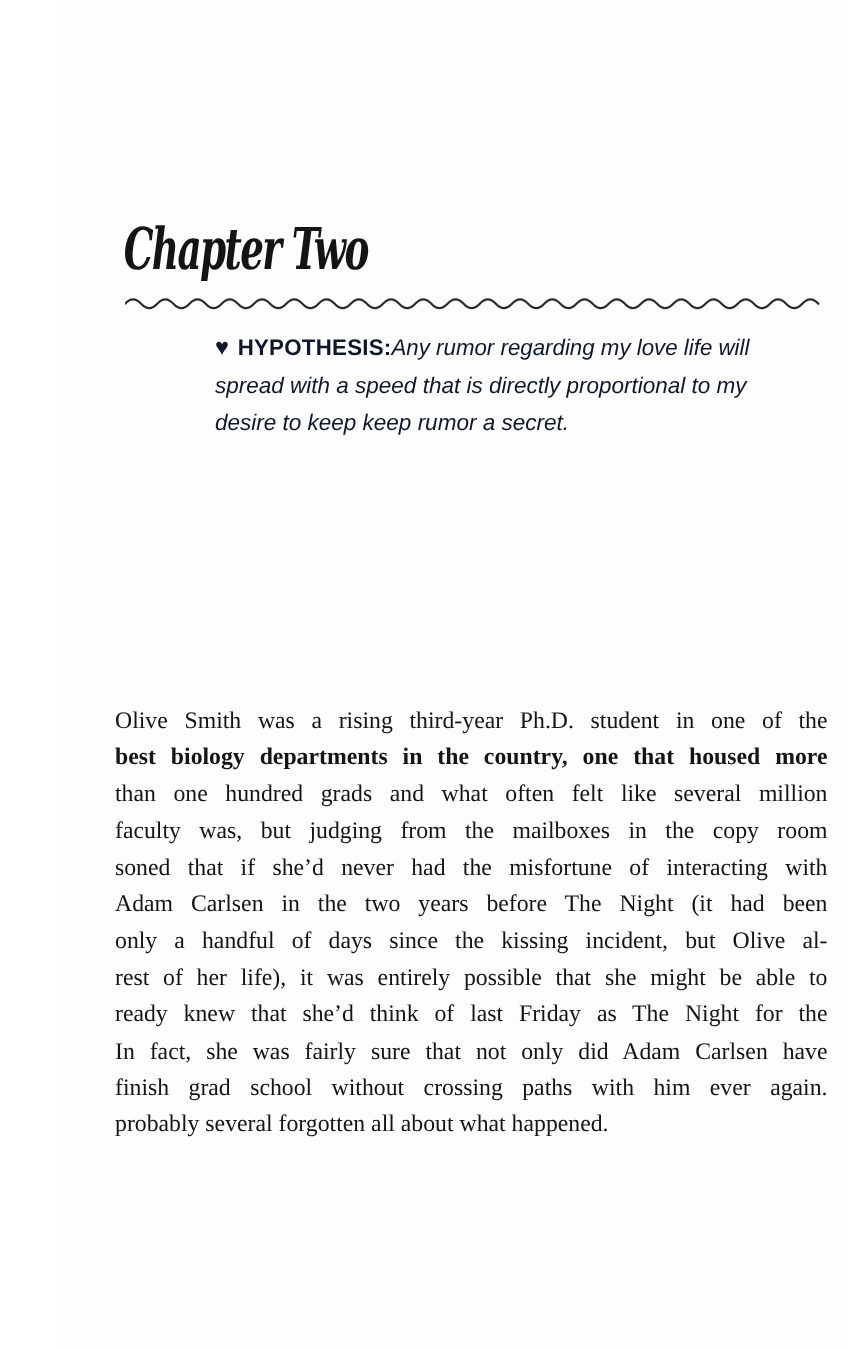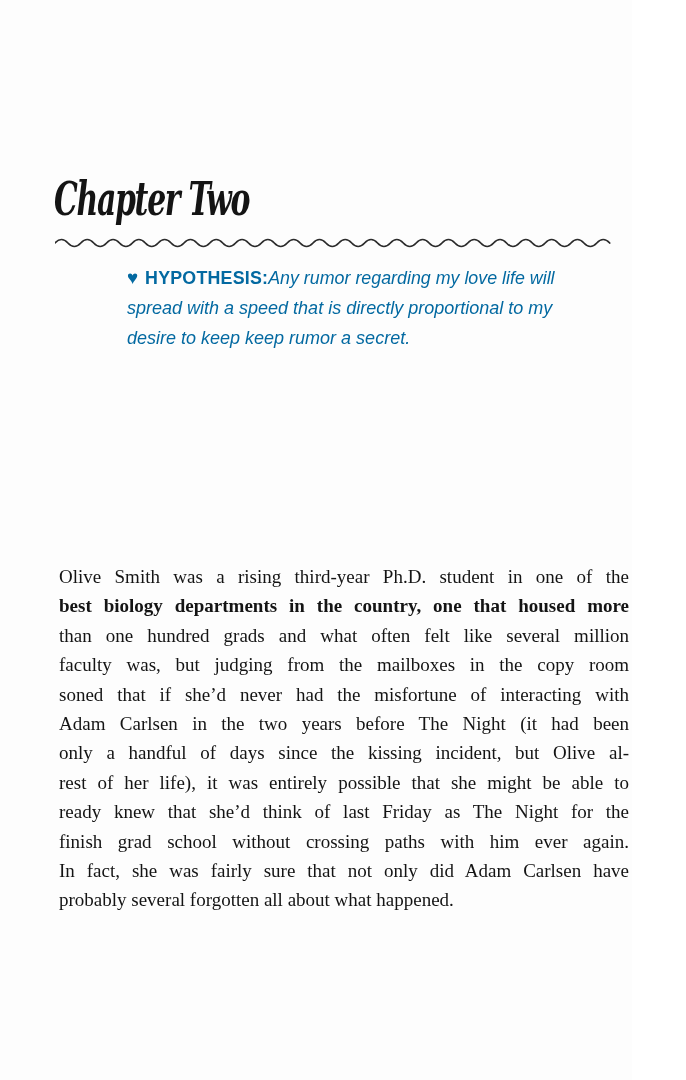--- a/index.html
+++ b/index.html
@@ -1,37 +1,37 @@
 <!DOCTYPE html>
 <html><head>
 <meta charset="utf-8">
 <style>
   html,body{margin:0;padding:0;background:#ffffff;}
   .page{
     position:relative;width:632px;height:1080px;background:#fdfdfd;overflow:hidden;
-    color:#161616;font-family:"Liberation Serif","DejaVu Serif",serif;
+    color:#161616;font-family:"Liberation Serif","DejaVu Serif",serif;margin-left:45px;
   }
   .fitline{white-space:nowrap;transform-origin:left center;display:block;}
   .chapter-title{
     position:absolute;left:54px;top:172px;width:195px;
     font-family:"DejaVu Serif",serif;font-style:italic;font-weight:700;
     font-size:46px;letter-spacing:-2px;color:#141414;
   }
   .divider{position:absolute;left:55px;top:237px;width:568px;height:12px;}
   .hypothesis{
     position:absolute;left:127px;top:263px;width:428px;
     font-family:"Liberation Sans","DejaVu Sans",sans-serif;
-    font-size:18px;line-height:30px;color:#0369a1;
+    font-size:18px;line-height:30px;color:#0f172a;
   }
   .hyp-line{height:30px;}
   .hyp-italic{font-style:italic;}
   .hyp-label{font-weight:700;font-style:normal;letter-spacing:0.2px;}
   .heart{font-style:normal;font-size:19px;margin-right:7px;}
   .body-text{
-    position:absolute;left:59px;top:562px;width:570px;
+    position:absolute;left:47px;top:562px;width:570px;
     font-size:19px;line-height:29.4px;color:#141414;
   }
   .body-line{height:29.4px;}
   .jline{text-align:justify;text-align-last:justify;}
 </style>
 </head>
 <body>
 
 <div class="page">
 
@@ -50,18 +50,18 @@
   <div class="body-text">
     <div class="body-line fitline jline" style="white-space: normal;">Olive Smith was a rising third-year Ph.D. student in one of the</div>
     <div class="body-line fitline jline" style="white-space: normal; font-weight: bold;">best biology departments in the country, one that housed more</div>
     <div class="body-line fitline jline" style="white-space: normal;">than one hundred grads and what often felt like several million</div>
     <div class="body-line fitline jline" style="white-space: normal;">faculty was, but judging from the mailboxes in the copy room</div>
     <div class="body-line fitline jline" style="white-space: normal;">soned that if she’d never had the misfortune of interacting with</div>
     <div class="body-line fitline jline" style="white-space: normal;">Adam Carlsen in the two years before The Night (it had been</div>
     <div class="body-line fitline jline" style="white-space: normal;">only a handful of days since the kissing incident, but Olive al-</div>
     <div class="body-line fitline jline" style="white-space: normal;">rest of her life), it was entirely possible that she might be able to</div>
     <div class="body-line fitline jline" style="white-space: normal;">ready knew that she’d think of last Friday as The Night for the</div>
+    <div class="body-line fitline jline" style="white-space: normal;">In fact, she was fairly sure that not only did Adam Carlsen have</div>
     <div class="body-line fitline jline" style="white-space: normal;">finish grad school without crossing paths with him ever again.</div>
-    <div class="body-line fitline jline" style="white-space: normal;">In fact, she was fairly sure that not only did Adam Carlsen have</div>
     <div class="body-line fitline">probably several forgotten all about what happened.</div>
   </div>
 
 </div>
 
 </body></html>

